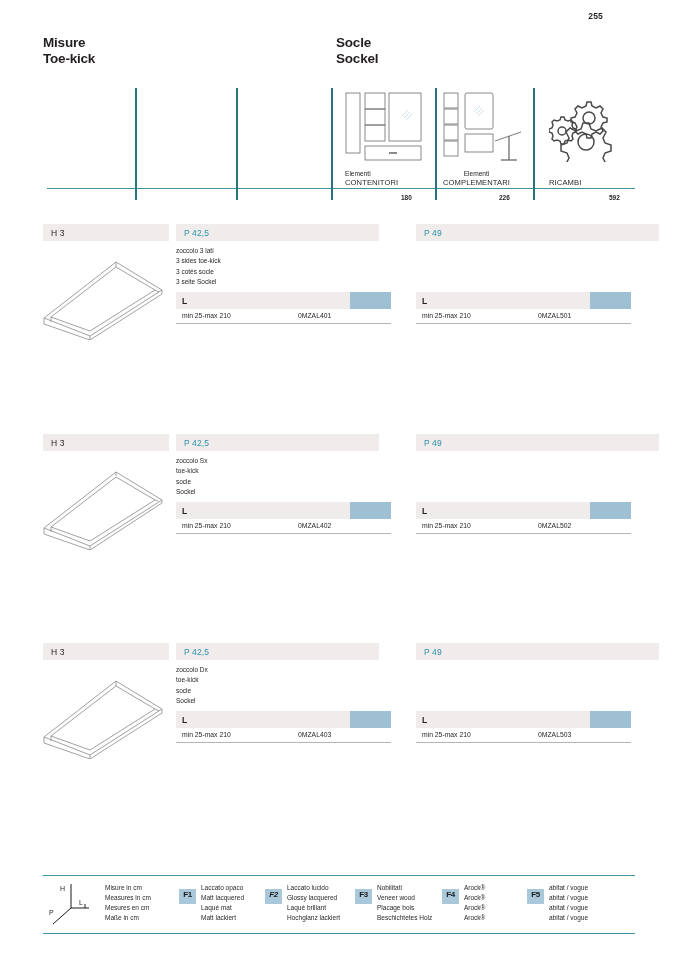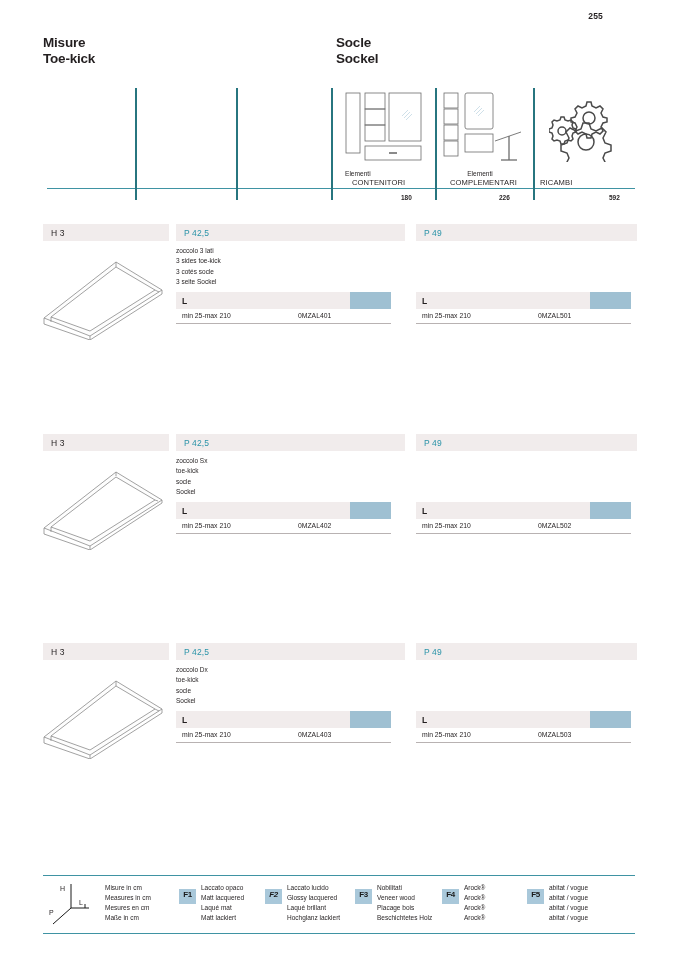--- a/index.html
+++ b/index.html
@@ -64,21 +64,21 @@
   }
   .nav-cell {
     position: absolute;
     bottom: 13px;
     font-size: 6.6px;
     line-height: 9px;
     color: #231f20;
     white-space: nowrap;
   }
   .nav-cell .nav-l1 { font-weight: 400; }
-  .nav-cell .nav-l2 { font-weight: 400; font-size: 7.6px; letter-spacing: 0.1px; margin-left: 7px; }
+  .nav-cell .nav-l2 { font-weight: 400; font-size: 7.6px; letter-spacing: 0.1px; }
   .nav-num {
     position: absolute;
     bottom: -1px;
     font-size: 6.5px;
     font-weight: 700;
     color: #231f20;
   }
   .nav-thumb {
     position: absolute;
     bottom: 30px;
@@ -98,22 +98,22 @@
   .hdr-bar .hdr-label {
     position: absolute;
     left: 8px;
     top: 4px;
     font-size: 8.5px;
     font-weight: 400;
     letter-spacing: 0.1px;
   }
   .hdr-h  { left: 43px;  width: 126px; }
   .hdr-h .hdr-label { color: #231f20; }
-  .hdr-p1 { left: 176px; width: 229px; }
-  .hdr-p2 { left: 416px; width: 221px; }
+  .hdr-p1 { left: 176px; width: 203px; }
+  .hdr-p2 { left: 416px; width: 243px; }
   .hdr-p1 .hdr-label, .hdr-p2 .hdr-label { color: #2a93a8; }
 
   .desc {
     position: absolute;
     left: 176px;
     top: 22px;
     font-size: 6.5px;
     line-height: 10.3px;
     color: #231f20;
   }
@@ -320,21 +320,21 @@
       <g stroke="#4a4a4a" stroke-width="1.5" fill="none">
         <path d="M38 2 l4 0 l1 4 l4 2 l4-2 l3 3 l-2 4 l2 4 l4 1 l0 4 l-4 1 l-2 4 l2 4 l-3 3 l-4-2 l-4 2 l-1 4 l-4 0 l-1-4 l-4-2 l-4 2 l-3-3 l2-4 l-2-4 l-4-1 l0-4 l4-1 l2-4 l-2-4 l3-3 l4 2 l4-2 Z"></path>
         <circle cx="40" cy="18" r="6"></circle>
         <path d="M12 17 l3 0 l1 3 l3 1 l3-1 l2 2 l-1 3 l1 3 l3 1 l0 3 l-3 1 l-1 3 l1 3 l-2 2 l-3-1 l-3 1 l-1 3 l-3 0 l-1-3 l-3-1 l-3 1 l-2-2 l1-3 l-1-3 l-3-1 l0-3 l3-1 l1-3 l-1-3 l2-2 l3 1 l3-1 Z"></path>
         <circle cx="13" cy="31" r="4"></circle>
         <path d="M40 24 l6 0 l2 6 l5 2 l6-3 l4 4 l-3 6 l2 5 l6 2 l0 6 l-6 2 l-2 5 l3 6 l-4 4 l-6-3 l-5 2 l-2 6 l-6 0 l-2-6 l-5-2 l-6 3 l-4-4 l3-6 l-2-5 l-6-2 l0-6 l6-2 l2-5 l-3-6 l4-4 l6 3 l5-2 Z" transform="translate(-6,-1)"></path>
         <circle cx="37" cy="42" r="8"></circle>
       </g>
     </svg>
   </div>
-  <div class="nav-cell" style="left:490px;">
+  <div class="nav-cell" style="left:506px;">
     <div class="nav-l2">RICAMBI</div>
   </div>
   <div class="nav-num" style="left:566px;">592</div>
 </div>
 
 <div class="row row-1">
   <div class="hdr-bar hdr-h">
     <span class="hdr-label">H 3</span>
   </div>
   <div class="hdr-bar hdr-p1">

